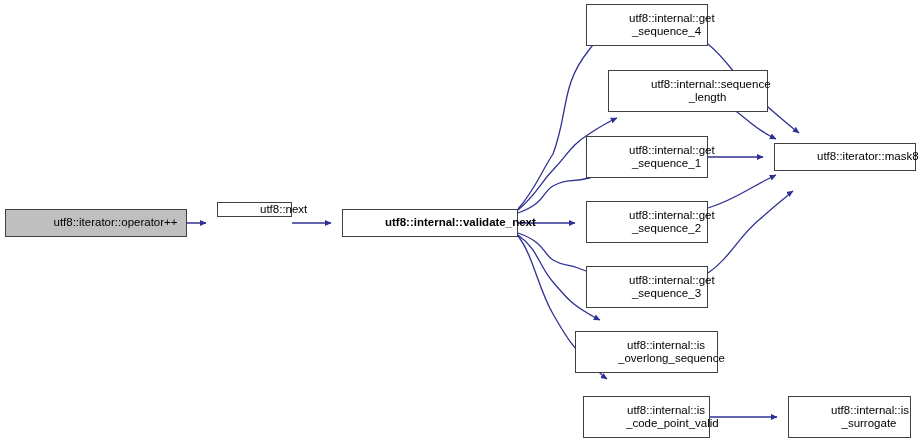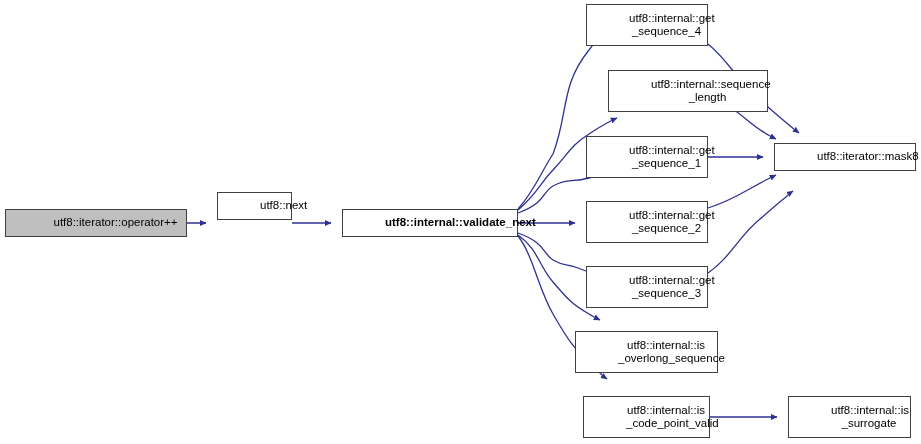--- a/index.html
+++ b/index.html
@@ -74,21 +74,21 @@
         <path d="M708,44 C729,61 739,83 760,100 C775,113 785,122 799,133" fill="none" stroke="#2e3192" stroke-width="1.3" marker-end="url(#arrowhead)"></path>
         <path d="M727,105 C743,115 750,124 765,133 C768,135 772,137 776,139" fill="none" stroke="#2e3192" stroke-width="1.3" marker-end="url(#arrowhead)"></path>
         <path d="M708,157 L763,157" fill="none" stroke="#2e3192" stroke-width="1.3" marker-end="url(#arrowhead)"></path>
         <path d="M708,208 C731,201 745,191 764,181 C768,179 772,177 776,175" fill="none" stroke="#2e3192" stroke-width="1.3" marker-end="url(#arrowhead)"></path>
         <path d="M708,273 C730,258 739,236 760,219 C768,212 777,204 786,197 C788,195 790,193 793,191" fill="none" stroke="#2e3192" stroke-width="1.3" marker-end="url(#arrowhead)"></path>
         <path d="M710,417 L777,417" fill="none" stroke="#2e3192" stroke-width="1.3" marker-end="url(#arrowhead)"></path>
       </g>
   </svg>
   <div id="node-group">
       <div class="node highlight" style="left: 5px; top: 209px; width: 182px; height: 28px;"><span class="node-label">utf8::iterator::operator++</span></div>
-      <div class="node" style="left: 217px; top: 192px; width: 75px; height: 28px;"><span class="node-label">utf8::next</span></div>
+      <div class="node" style="left: 217px; top: 202px; width: 75px; height: 15px;"><span class="node-label">utf8::next</span></div>
       <div class="node" style="left: 342px; top: 209px; width: 176px; height: 28px; font-weight: bold;"><span class="node-label">utf8::internal::validate_next</span></div>
       <div class="node" style="left: 586px; top: 4px; width: 122px; height: 42px;"><span class="node-label">utf8::internal::get
 _sequence_4</span></div>
       <div class="node" style="left: 567px; top: 70px; width: 160px; height: 42px; margin-left: 41px;"><span class="node-label">utf8::internal::sequence
 _length</span></div>
       <div class="node" style="left: 586px; top: 136px; width: 122px; height: 42px;"><span class="node-label">utf8::internal::get
 _sequence_1</span></div>
       <div class="node" style="left: 774px; top: 143px; width: 142px; height: 28px;"><span class="node-label">utf8::iterator::mask8</span></div>
       <div class="node" style="left: 586px; top: 201px; width: 122px; height: 42px;"><span class="node-label">utf8::internal::get
 _sequence_2</span></div>

